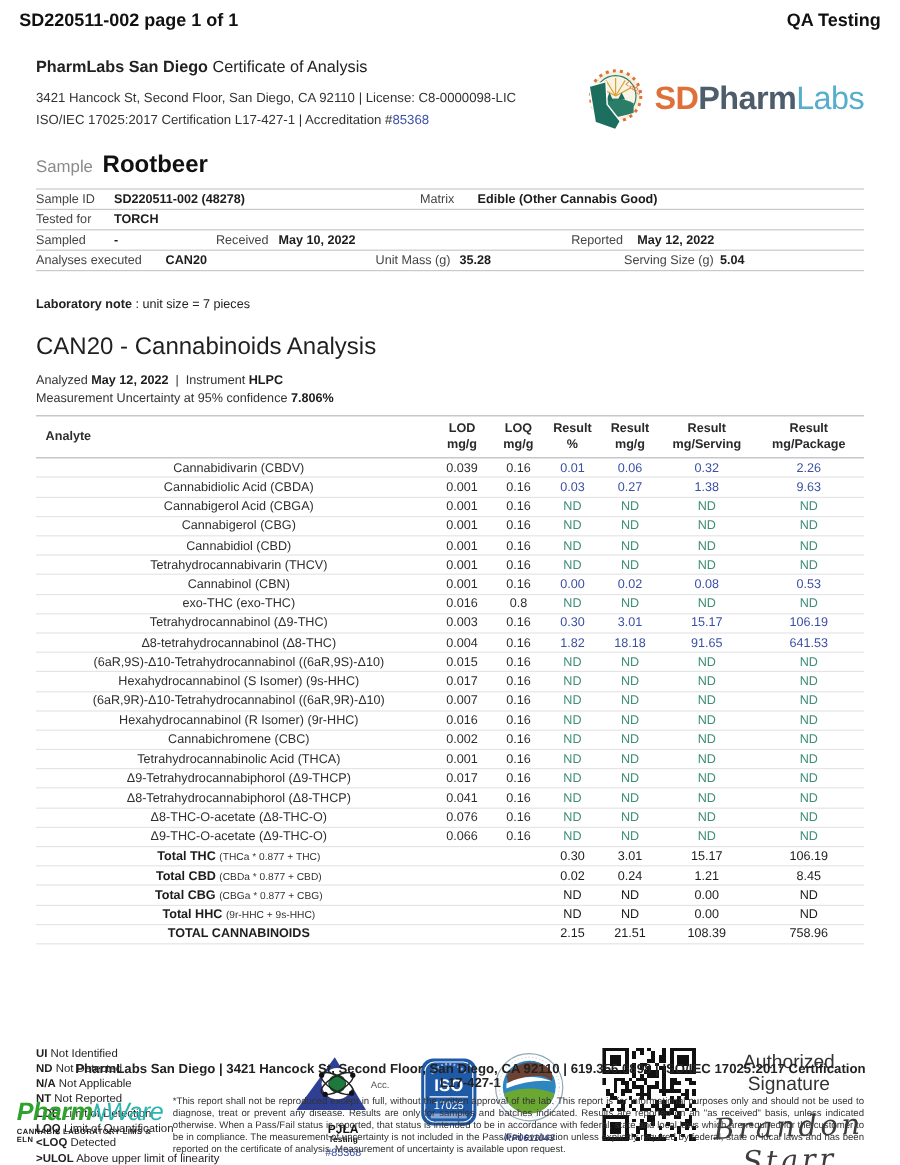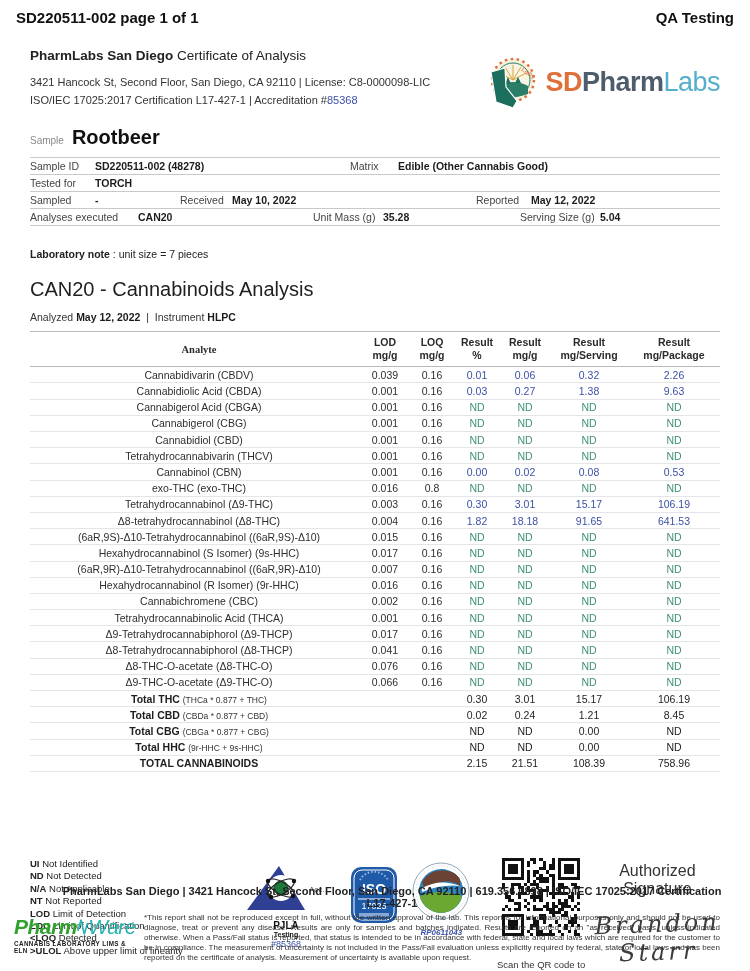--- a/index.html
+++ b/index.html
@@ -18,21 +18,21 @@
   .lab-title .b { font-weight:bold; }
   .addr { font-size:11px; color:#333; margin-top:3px; line-height:1.35; }
   .blue { color:#3b50a5; }
   .brand { display:flex; align-items:center; gap:6px; margin-top:6px; }
   .brand-text { font-size:27px; font-weight:bold; letter-spacing:-0.5px; }
   .brand-text .sd { color:#e0703a; }
   .brand-text .ph { color:#4e5d6c; }
   .brand-text .lb { color:#55aecb; font-weight:normal; }
   
   .sample-line { margin:16px 30px 0 30px; display:flex; align-items:baseline; gap:8px; }
-  .sample-label { font-size:10px; color:#8a8a8a; }
+  .sample-label { font-size:14px; color:#8a8a8a; }
   .sample-name { font-size:20px; font-weight:bold; color:#111; }
   
   .info-table { margin:8px 30px 0 30px; border-bottom:1px solid #c9c9c9; }
   .ir { display:flex; align-items:center; border-top:1px solid #c9c9c9; height:17px; font-size:10.5px; }
   .ir .lab { color:#444; }
   .ir .val { font-weight:bold; color:#1c1c1c; }
   .w65{width:65px}.w255{width:255px}.w48{width:48px}.w85{width:85px}.w52{width:52px}
   .w228{width:244px}.w55{width:55px}.w108{width:108px}.w175{width:175px}.w70{width:70px}
   .w137{width:137px}.w80{width:80px}
   .lab-note { margin:22px 30px 0 30px; font-size:10.5px; color:#222; }
@@ -40,21 +40,21 @@
   
   .section-title { margin:18px 30px 0 30px; font-size:20px; font-weight:500; color:#1f1f1f; }
   .meta { margin:10px 30px 0 30px; font-size:10.5px; color:#333; }
   .meta b { color:#1c1c1c; }
   .meta.mu { margin-top:3px; }
   
   .rtable { margin:8px 30px 0 30px; font-size:10.5px; }
   .thead { display:flex; border-top:1px solid #b9b9bf; border-bottom:1px solid #b9b9bf;
            padding:4px 0; font-weight:bold; color:#2a2a2a; }
   .thead .c { display:flex; flex-direction:column; justify-content:center; text-align:center; line-height:1.25; }
-  .thead .c.analyte { text-align:center; padding-left:8px;font-family:Liberation Serif, serif; }
+  .thead .c.analyte { text-align:left; padding-left:8px; }
   .t-row { display:flex; align-items:center; height:16.2px; border-bottom:1px solid #e4e4ea; }
   .t-row .cell { text-align:center; }
   .c-analyte { width:330px; text-align:left; padding-left:8px; color:#2e2e2e; }
   .c-lod { width:50px; } .c-loq { width:44px; } .c-pct { width:46px; }
   .c-mgg { width:50px; } .c-srv { width:78px; } .c-pkg { width:92px; }
   .v-num { color:#3b50a5; }
   .v-nd  { color:#3f8f76; }
   .v-tot { color:#1d1d1d; }
   .t-row.total .c-analyte { font-weight:bold; color:#1d1d1d; }
   .t-row.total .formula { font-weight:normal; font-size:8.5px; color:#333; }
@@ -173,20 +173,24 @@
   </div>
 
   <div class="section-title">CAN20 - Cannabinoids Analysis</div>
 
   <div class="meta">
     <span>Analyzed</span>
     <b>May 12, 2022</b>
     &nbsp;<span>|</span>&nbsp;
     <span>Instrument</span>
     <b>HLPC</b>
+  </div>
+  <div class="meta mu">
+    <span>Measurement Uncertainty at 95% confidence</span>
+    <b>7.806%</b>
   </div>
 
   <div class="rtable">
     <div class="thead" id="rt-head">
         <div class="c c-analyte analyte">
           <div>Analyte</div>
         </div>
         <div class="c c-lod">
           <div>LOD</div>
           <div>mg/g</div>

